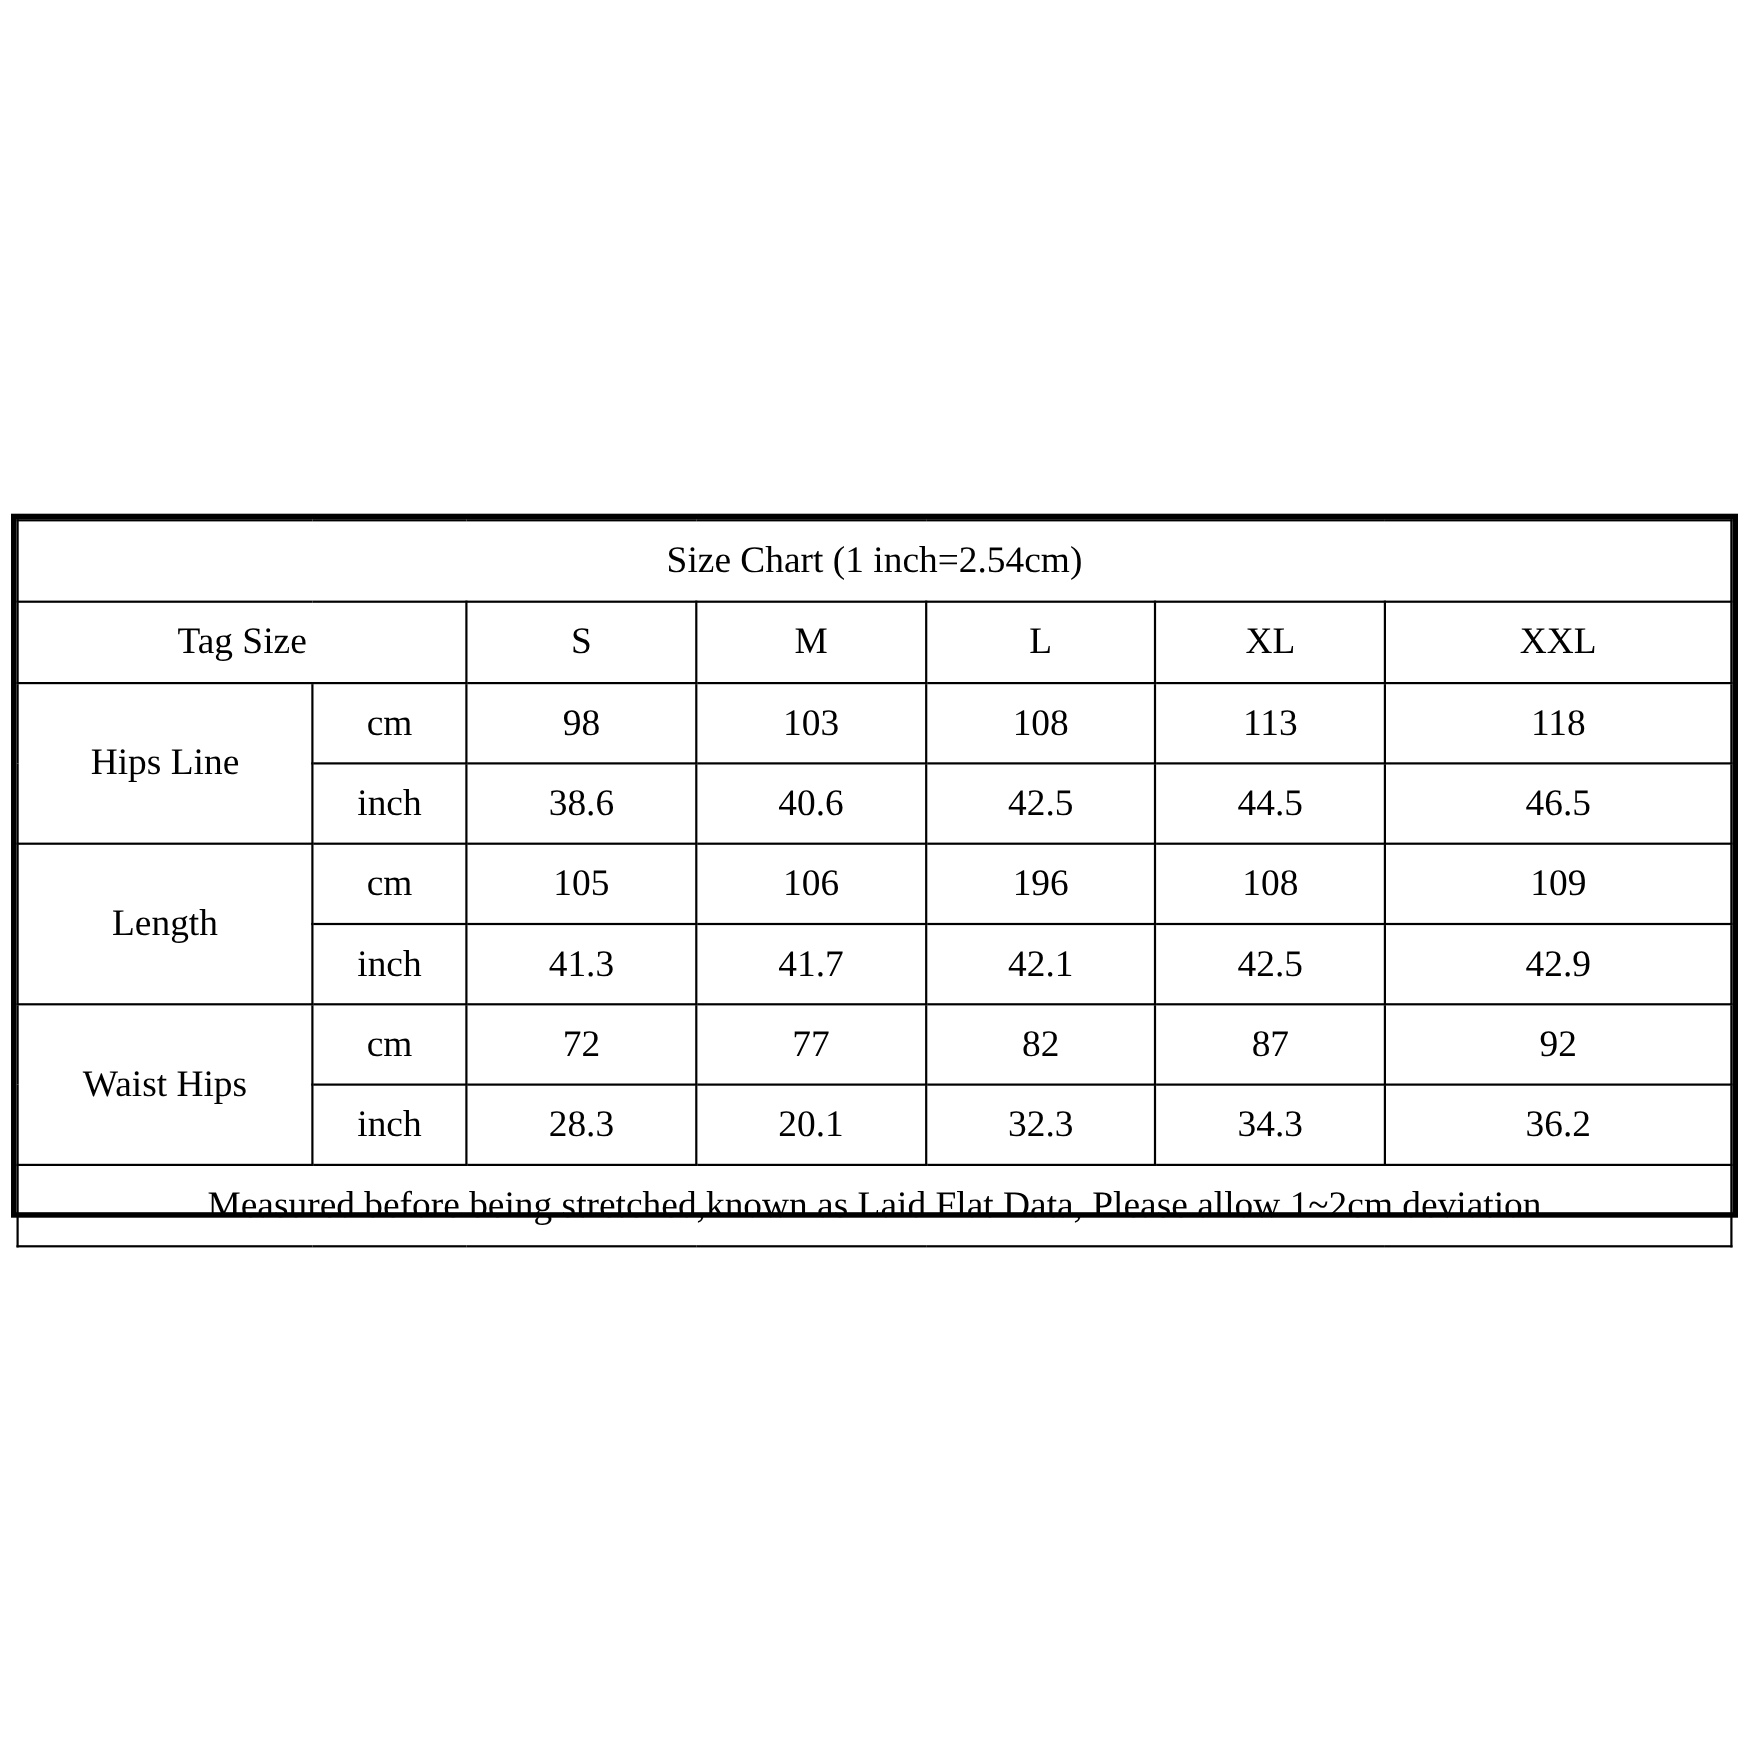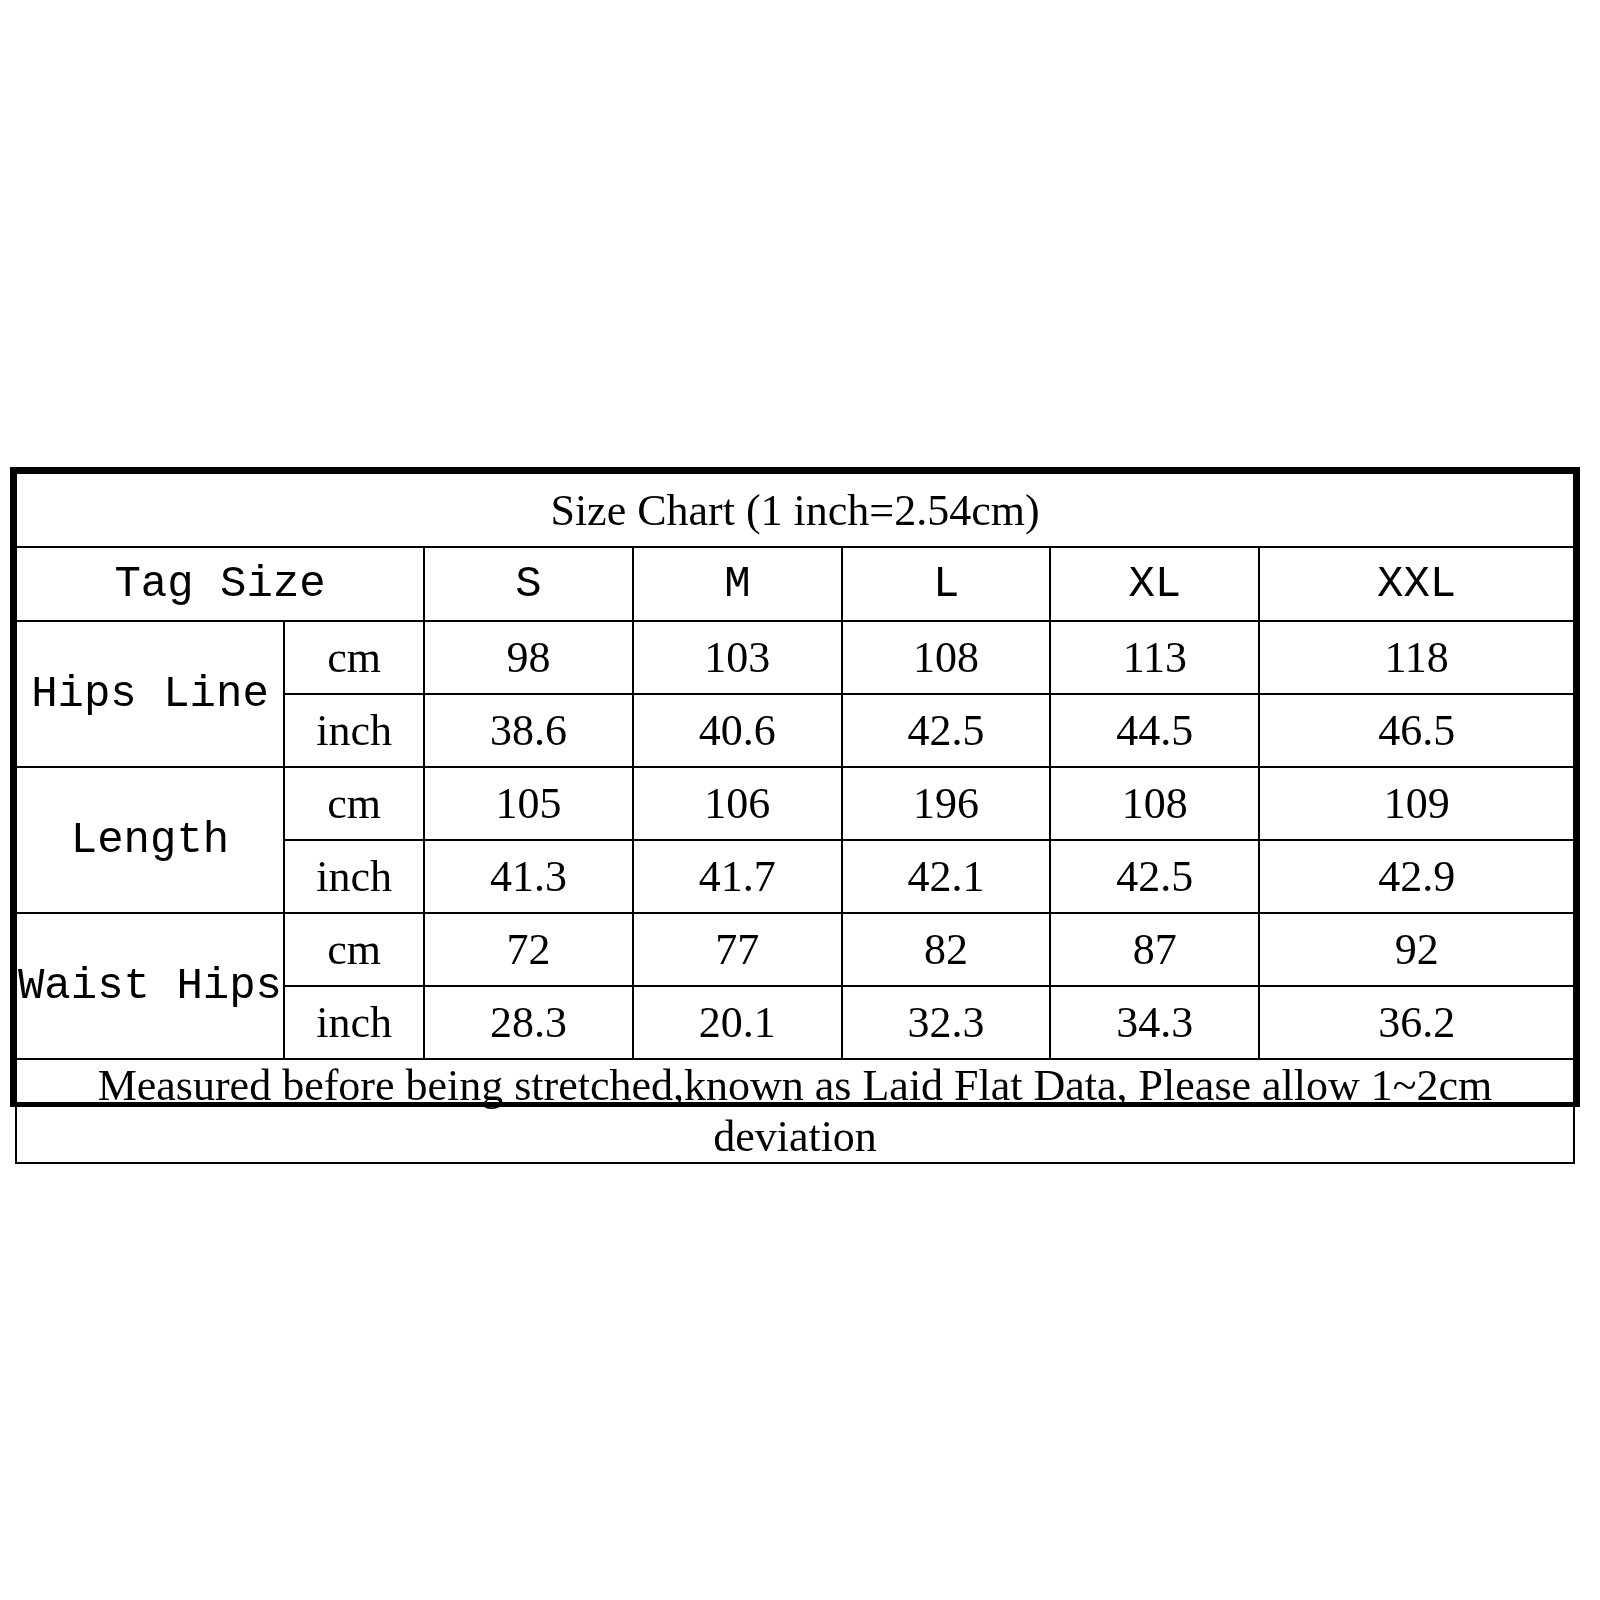--- a/index.html
+++ b/index.html
@@ -27,52 +27,51 @@
   table.size-chart {
     width: 100%;
     height: 100%;
     border-collapse: collapse;
     table-layout: fixed;
   }
   table.size-chart td {
     border: 2px solid #000000;
     text-align: center;
     vertical-align: middle;
-    font-size: 44px;
+    font-size: 34px;
     font-weight: 400;
     padding: 0;
   }
   td.title-cell {
     font-size: 36px;
     border-top: none;
     border-left: none;
     border-right: none;
   }
   td.footer-cell {
     font-size: 34px;
     border-bottom: none;
     border-left: none;
     border-right: none;
     margin-top: 10px;
   }
   td.row-label {
     font-size: 36px;
-    font-family: Liberation Mono, monospace;
   }
   td.tag-size-label {
     font-size: 36px;
   }
   td.unit-cell {
     font-size: 34px;
   }
   td.size-head {
     font-size: 36px;
   }
   tr.title-row td { height: 72px; }
-  tr.head-row td { height: 72px; font-family: Liberation Mono, monospace; }
+  tr.head-row td { height: 72px; }
   tr.data-row td { height: 71px; }
   tr.footer-row td { height: 72px; }
   td.edge-left { border-left: none; }
   td.edge-right { border-right: none; }
 </style>
 </head>
 <body>
 
 <div id="chart-wrap">
   <table class="size-chart">

